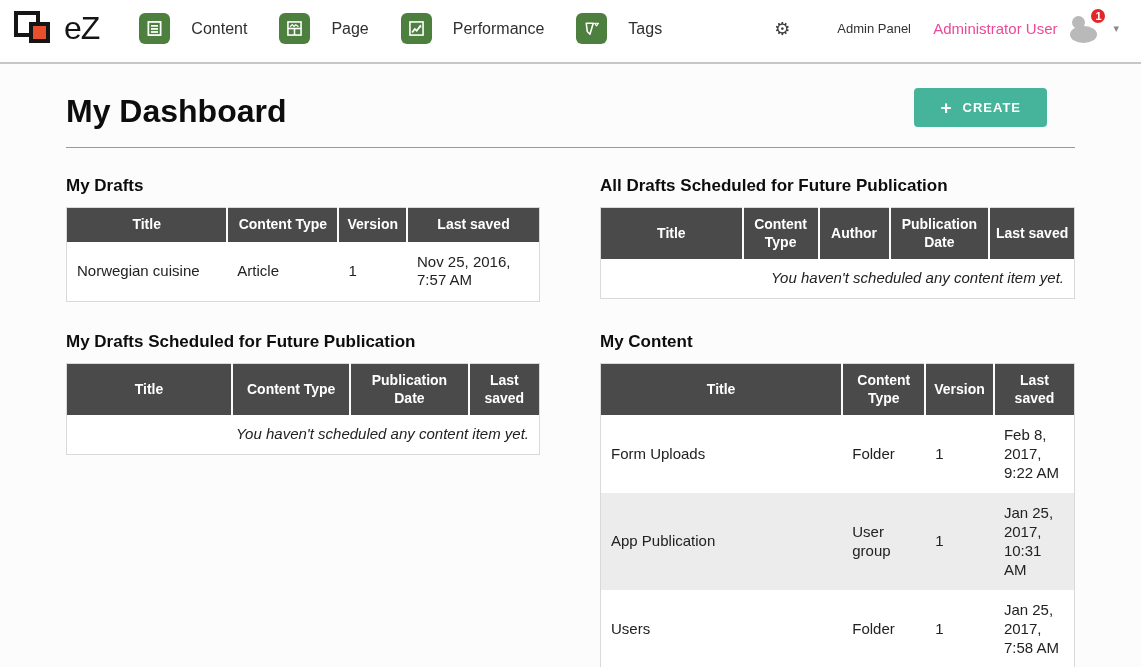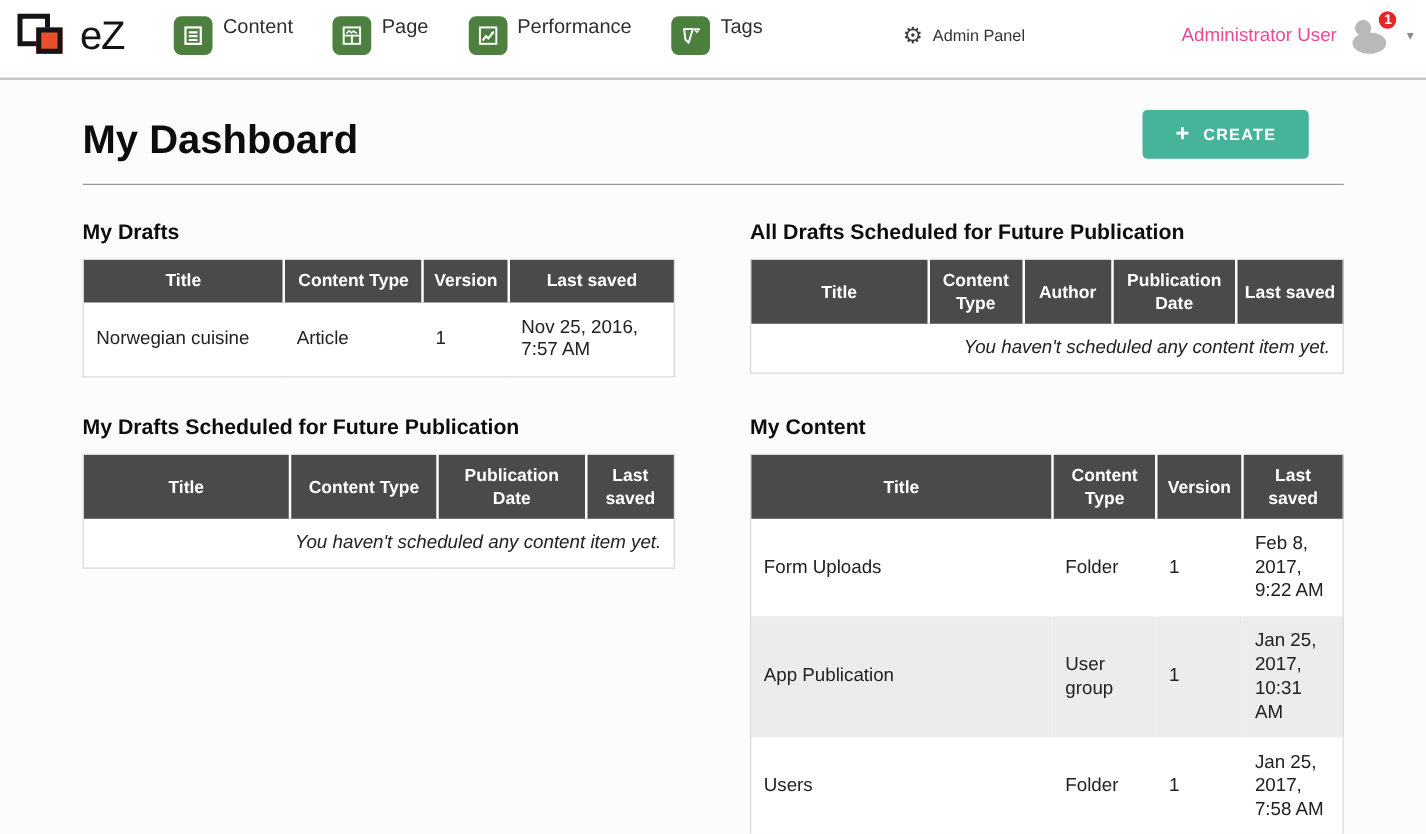--- a/index.html
+++ b/index.html
@@ -1,36 +1,36 @@
 <!DOCTYPE html>
 <html><head>
 <meta charset="utf-8">
 <style>
   * { margin:0; padding:0; box-sizing:border-box; }
   html,body { width:1141px; height:667px; overflow:hidden; background:#fcfcfc;
     font-family:"Liberation Sans","DejaVu Sans",sans-serif; color:#222; }
 
   
-  .topbar { height:57px; background:#fff; display:flex; align-items:center; padding:0 10px 0 14px; }
+  .topbar { height:57px; background:#fff; display:flex; align-items:center; padding:0 22px 0 14px; }
   .topbar-divider { height:7px; background:#fdfdfd; border-bottom:2px solid #c6c6c6; }
 
   .logo { display:flex; align-items:center; gap:6px; margin-right:40px; cursor:pointer; }
   .logo-mark { position:relative; width:44px; height:42px; }
   .logo-sq1 { position:absolute; left:0; top:3px; width:26px; height:26px; border:4px solid #151515; background:transparent; }
   .logo-sq2 { position:absolute; left:15px; top:14px; width:21px; height:21px; border:4px solid #151515; background:#e8502d; }
   .logo-text { font-size:32px; color:#151515; letter-spacing:-1px; }
 
   .nav { display:flex; align-items:center; }
-  .nav-item { display:flex; align-items:flex-start; gap:8px; margin-right:32px; cursor:pointer; }
+  .nav-item { display:flex; align-items:center; gap:21px; margin-right:32px; cursor:pointer; }
   .nav-icon { width:31px; height:31px; border-radius:6px; background:#4d7f3e; display:flex; align-items:center; justify-content:center; }
   .nav-label { font-size:16px; color:#2f2f2f; }
 
   .admin-panel { display:flex; align-items:center; gap:8px; margin-left:80px; cursor:pointer; }
   .gear { font-family:"DejaVu Sans",sans-serif; font-size:18px; color:#3c3c3c; line-height:1; }
-  .admin-label { font-size:13px; color:#333; }
+  .admin-label { font-size:13px; color:#333;margin-left:39px; }
 
   .user-area { margin-left:auto; display:flex; align-items:center; gap:10px; cursor:pointer; }
   .user-name { font-size:15px; color:#ec4899; }
   .avatar { position:relative; width:36px; height:32px; }
   .avatar-head { position:absolute; left:5px; top:3px; width:13px; height:13px; border-radius:50%; background:#b9b9b9; }
   .avatar-body { position:absolute; left:3px; top:13px; width:27px; height:17px; border-radius:50%; background:#b9b9b9; }
   .badge { position:absolute; right:-4px; top:-6px; min-width:18px; height:18px; border-radius:50%;
     background:#e12727; border:2px solid #fff; color:#fff; font-size:11px; font-weight:bold;
     display:flex; align-items:center; justify-content:center; }
   .caret { font-size:11px; color:#8a8a8a; }

